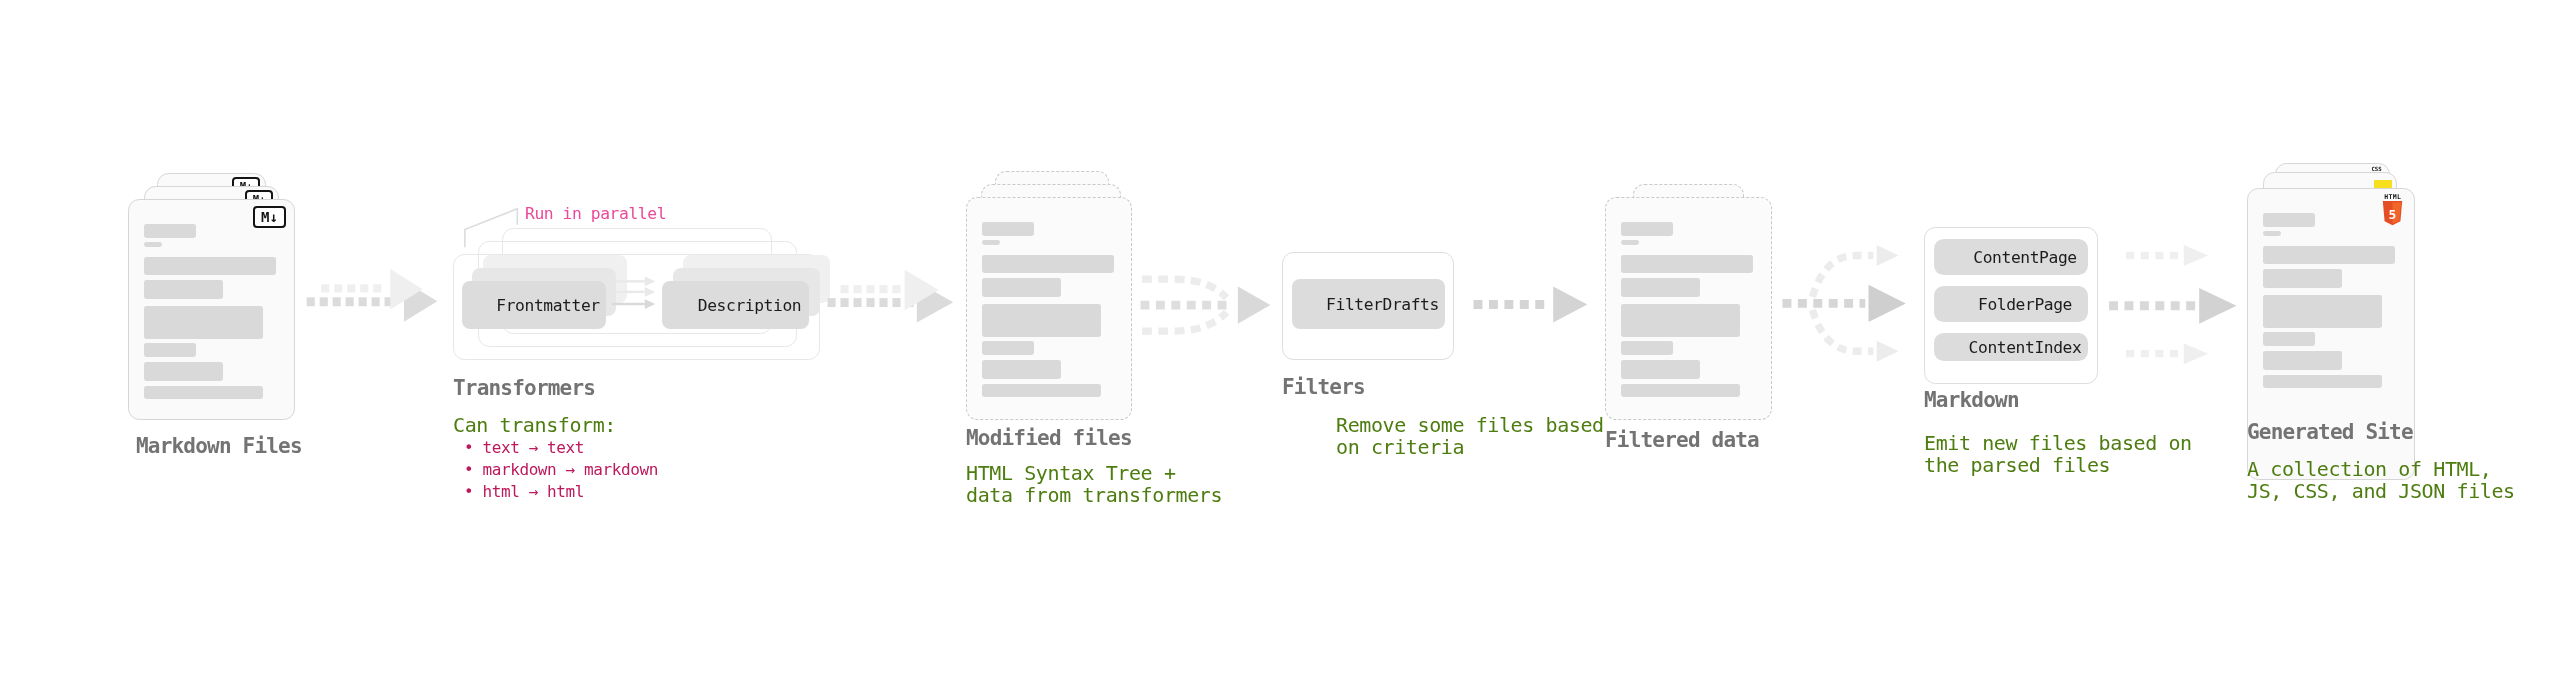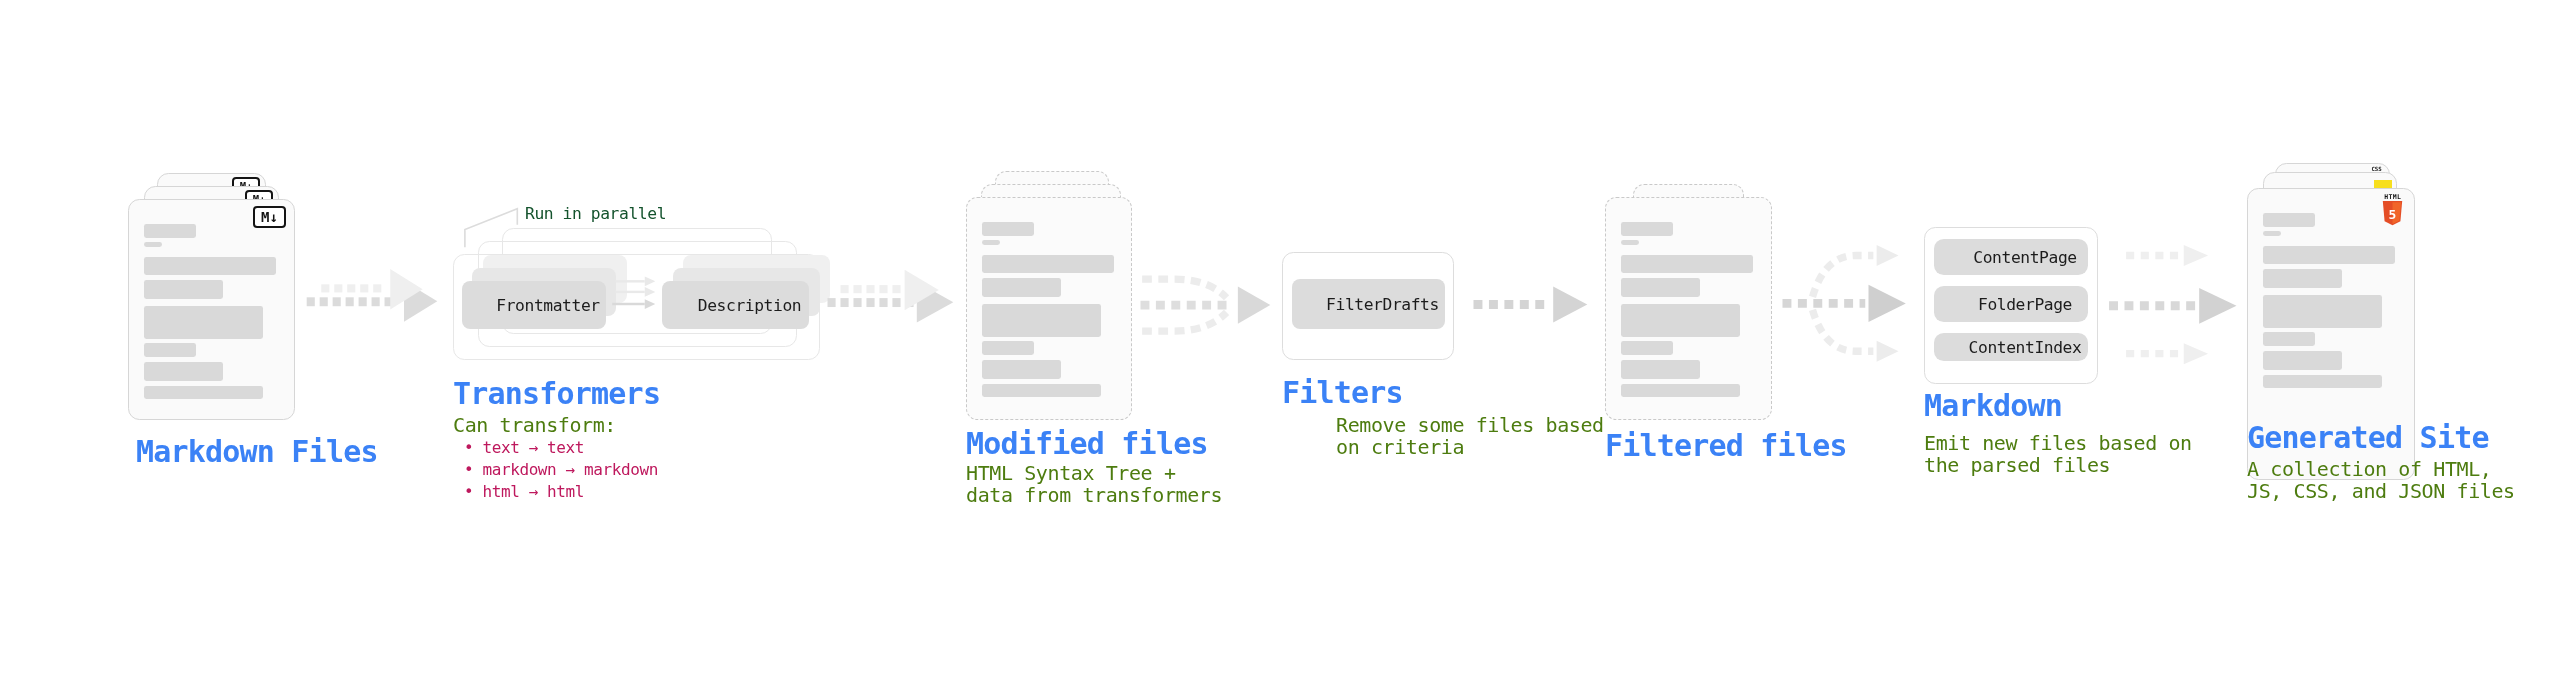--- a/index.html
+++ b/index.html
@@ -17,24 +17,24 @@
   .sk4{top:80px;width:79px;height:18.7px}
   .sk5{top:106px;width:119px;height:32.5px}
   .sk6{top:143px;width:52px;height:14px}
   .sk7{top:162px;width:79px;height:18.7px}
   .sk8{top:186px;width:119px;height:13px}
   
   .badge-md{position:absolute;top:5.7px;right:8.1px;width:33px;height:22px;background:#fff;border:2.4px solid #141414;
             border-radius:4.1px;color:#141414;font-weight:bold;font-size:14px;display:flex;align-items:center;justify-content:center;box-sizing:border-box;}
   .badge-md.small{width:28px;height:18px;font-size:10.6px;top:3.3px;right:4.9px;border-width:2px;}
   
-  .title{position:absolute;font-size:30px;font-weight:600;color:#3b82f6;white-space:nowrap;letter-spacing:-0.8px;}
+  .title{position:absolute;font-size:21px;font-weight:600;color:#737373;white-space:nowrap;letter-spacing:-0.8px;}
   .subtitle{position:absolute;font-size:20px;line-height:22px;color:#4d7c0f;white-space:pre-line;letter-spacing:-0.4px;}
   .bullet{position:absolute;font-size:16px;color:#be185d;white-space:nowrap;letter-spacing:-0.4px;}
-  .note{position:absolute;font-size:16.3px;color:#14532d;white-space:nowrap;letter-spacing:-0.4px;text-align:center;}
+  .note{position:absolute;font-size:16.3px;color:#ec4899;white-space:nowrap;letter-spacing:-0.4px;text-align:center;}
   
   .chip{position:absolute;background:#dcdcdc;border-radius:8.1px;display:flex;align-items:center;justify-content:center;
         font-size:16.3px;color:#1c1c1c;box-sizing:border-box;letter-spacing:-0.4px;padding-left:28px;}
   .chip.ghost1{background:#e7e7e7;}
   .chip.ghost2{background:#f0f0f0;}
   
   .outline{position:absolute;border:1.6px solid #e7e7e7;border-radius:11.4px;box-sizing:border-box;}
   
   .panel{position:absolute;background:#fff;border:1.6px solid #dddddd;border-radius:11.4px;box-sizing:border-box;}
   
@@ -193,21 +193,21 @@
     <div class="filecard dashed" style="left:1605px;top:197px;width:167px;height:223px;">
       <div class="sk sk1"></div>
       <div class="sk sk2"></div>
       <div class="sk sk3"></div>
       <div class="sk sk4"></div>
       <div class="sk sk5"></div>
       <div class="sk sk6"></div>
       <div class="sk sk7"></div>
       <div class="sk sk8"></div>
     </div>
-    <div class="title" style="left:1605px;top:428px;">Filtered files</div>
+    <div class="title" style="left:1605px;top:428px;">Filtered data</div>
   </div>
 
   <svg class="abs" style="left:1776px;top:240px;" width="142" height="130" viewBox="0 0 175 160">
     <path d="M 45 70 Q 60 19 98 19 H 120" stroke="#ececec" stroke-width="9" stroke-dasharray="11 8" fill="none"></path>
     <polygon points="124,6 124,32 151,19" fill="#ececec"></polygon>
     <path d="M 45 86 Q 60 137 98 137 H 120" stroke="#ececec" stroke-width="9" stroke-dasharray="11 8" fill="none"></path>
     <polygon points="124,124 124,150 151,137" fill="#ececec"></polygon>
     <path d="M 8 78 H 110" stroke="#d6d6d6" stroke-width="11" stroke-dasharray="11 8" fill="none"></path>
     <polygon points="114,55 114,101 160,78" fill="#cfcfcf"></polygon>
   </svg>

